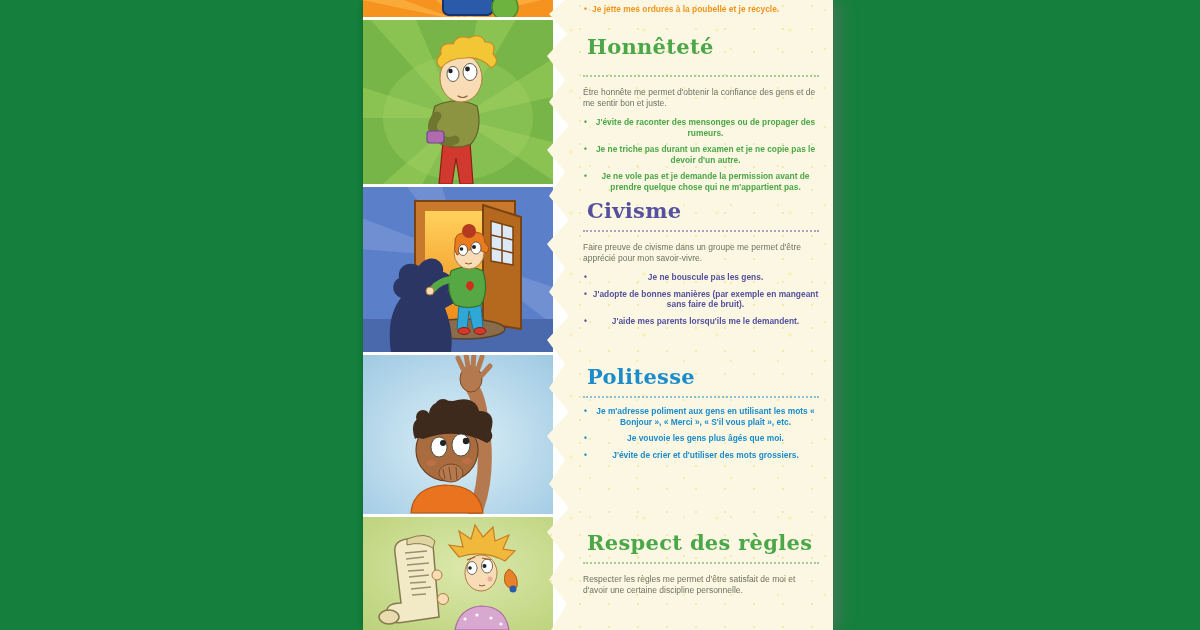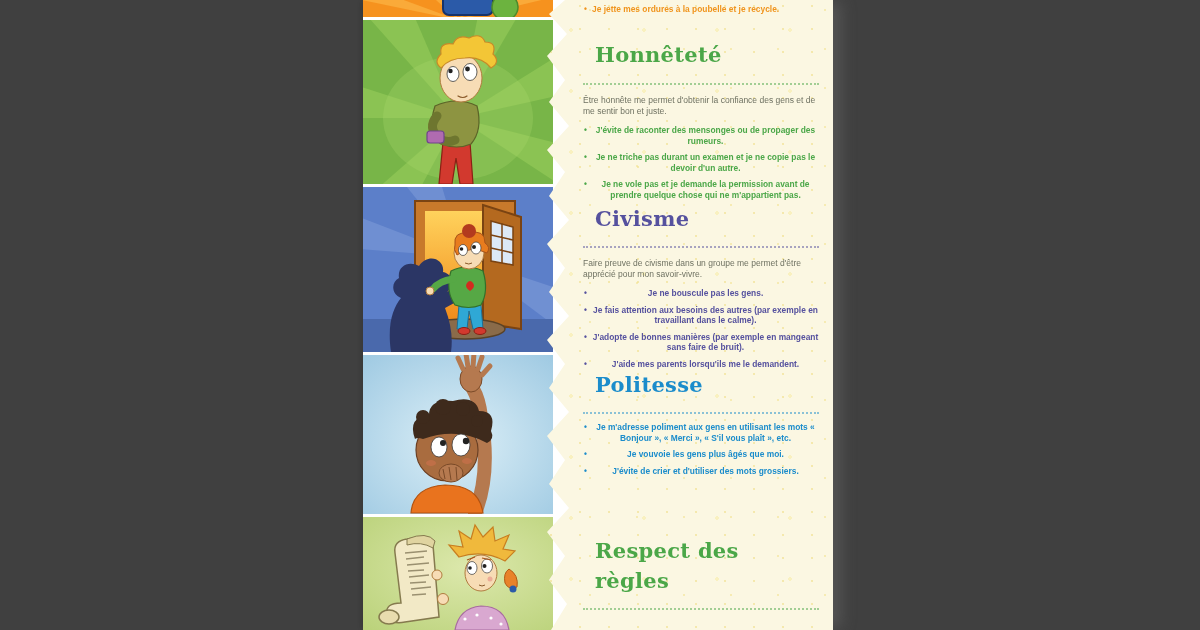--- a/index.html
+++ b/index.html
@@ -1,16 +1,16 @@
 <!DOCTYPE html>
 <html><head>
 <meta charset="utf-8">
 <style>
   html,body{margin:0;padding:0;}
-  .stage{position:relative;width:1200px;height:630px;background:#404040;overflow:hidden;
+  .stage{position:relative;width:1200px;height:630px;background:#15803d;overflow:hidden;
          font-family:"Liberation Sans", sans-serif;text-decoration:underline;}
   .poster{position:absolute;left:363px;top:0;width:470px;height:630px;background:#ffffff;
           box-shadow:10px 0 14px -2px rgba(110,110,110,.45), -3px 0 5px -2px rgba(0,0,0,.18);}
   
   .artcol{position:absolute;left:0;top:0;width:190px;height:630px;}
   .panel{position:absolute;left:0;width:190px;overflow:hidden;}
   .panel svg{display:block;width:100%;height:100%;}
   .p1{top:0;height:17px;}
   .p2{top:20px;height:164px;}
   .p3{top:187px;height:165px;}
@@ -26,21 +26,21 @@
     clip-path:polygon(34px 0,18px 14px,36px 34px,16px 56px,34px 80px,18px 102px,38px 126px,16px 150px,
       34px 172px,18px 196px,38px 220px,16px 244px,34px 268px,18px 292px,38px 316px,16px 340px,
       34px 364px,18px 388px,38px 412px,16px 436px,34px 460px,18px 484px,38px 508px,16px 532px,
       34px 556px,18px 580px,36px 604px,20px 630px,302px 630px,302px 0);}
   
   .textcol{position:absolute;left:220px;top:0;width:236px;height:630px;z-index:5;}
   .lead-bullet{position:absolute;top:4px;left:0;width:236px;padding-left:9px;box-sizing:border-box;
     font:700 8.4px/10.5px "Liberation Sans", sans-serif;color:#F0941D;}
   .lead-bullet::before{content:"•";position:absolute;left:1px;top:0;}
   .sec{position:absolute;left:0;width:236px;}
-  .sec h2{margin:12px;font:700 21px/30px "DejaVu Serif", serif;letter-spacing:.3px;color:var(--c);}
+  .sec h2{margin:4px;font:700 21px/30px "DejaVu Serif", serif;letter-spacing:.3px;color:var(--c);}
   .rule{height:0;border-top:2px dotted var(--c);opacity:.5;margin-top:3px;}
   .hon .rule{margin-top:13px;}
   .sec p{margin:10px 0 0;font:400 8.5px/11px "Liberation Sans", sans-serif;color:#6F7262;}
   .sec ul{margin:8px 0 0;padding:0;list-style:none;text-align:center;}
   .sec li{position:relative;padding-left:9px;margin-bottom:6px;
     font:700 8.4px/10.5px "Liberation Sans", sans-serif;color:var(--c);}
   .sec li::before{content:"•";position:absolute;left:1px;top:0;}
   .hon{--c:#4BA748;top:28px;}
   .civ{--c:#55519E;top:192px;}
   .pol{--c:#1B8CCB;top:358px;}
@@ -224,36 +224,36 @@
           <li>Je ne vole pas et je demande la permission avant de prendre quelque chose qui ne m'appartient pas.</li>
         </ul>
       </section>
 
       <section class="sec civ">
         <h2>Civisme</h2>
         <div class="rule"></div>
         <p>Faire preuve de civisme dans un groupe me permet d'être apprécié pour mon savoir-vivre.</p>
         <ul>
           <li>Je ne bouscule pas les gens.</li>
-          <li>Je fais attention aux besoins des autres (par exemple en travaillant dans le calme).</li>
           <li>J'adopte de bonnes manières (par exemple en mangeant sans faire de bruit).</li>
           <li>J'aide mes parents lorsqu'ils me le demandent.</li>
         </ul>
       </section>
 
       <section class="sec pol">
         <h2>Politesse</h2>
         <div class="rule"></div>
         <ul>
           <li>Je m'adresse poliment aux gens en utilisant les mots « Bonjour », « Merci », « S'il vous plaît », etc.</li>
           <li>Je vouvoie les gens plus âgés que moi.</li>
           <li>J'évite de crier et d'utiliser des mots grossiers.</li>
         </ul>
       </section>
 
       <section class="sec res">
         <h2>Respect des règles</h2>
         <div class="rule"></div>
+        <p>Respecter les règles me permet d'être satisfait de moi et d'avoir une certaine discipline personnelle.</p>
       </section>
 
     </div>
   </div>
 </div>
 
 </body></html>

